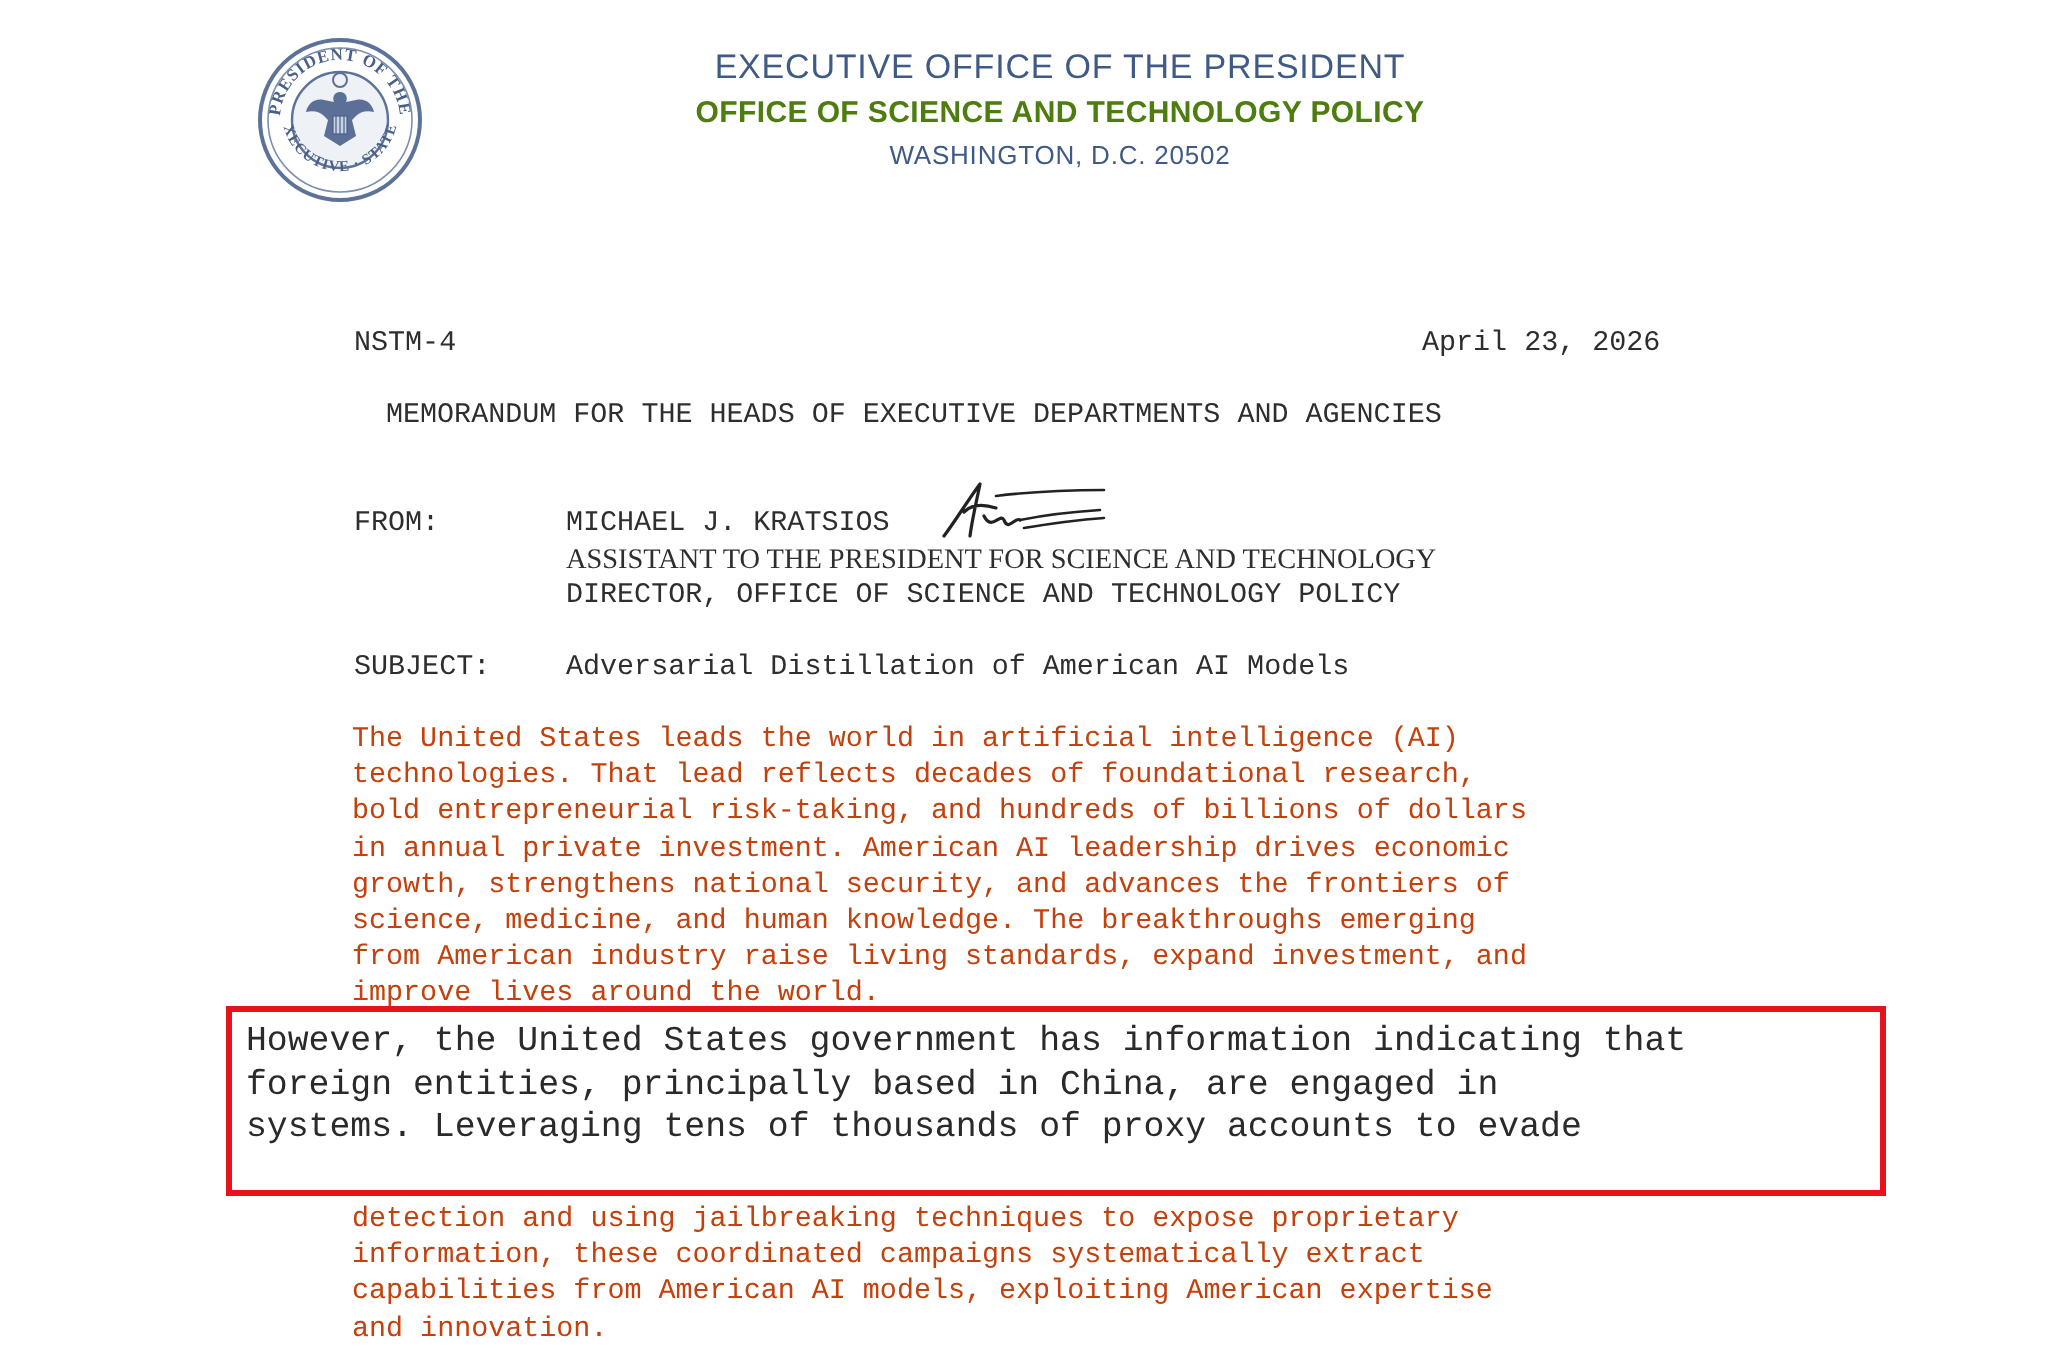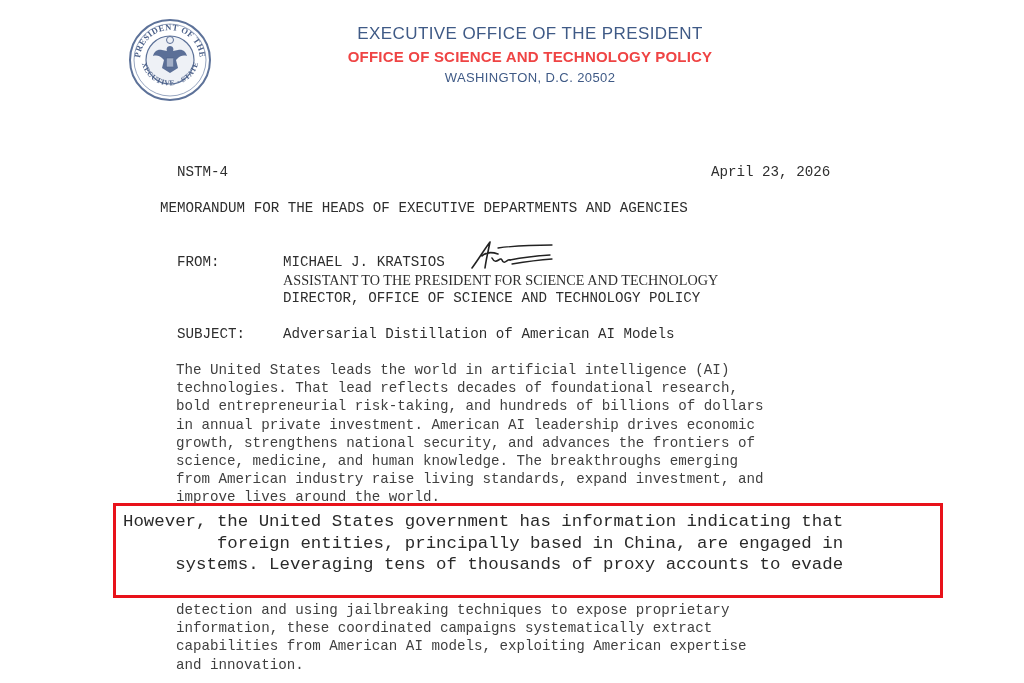--- a/index.html
+++ b/index.html
@@ -24,34 +24,34 @@
     }
     .letterhead {
       position: absolute;
       left: 300px;
       width: 460px;
       text-align: center;
       font-family: "Liberation Sans", "DejaVu Sans", sans-serif;
       color: #3f5a86;
     }
     .lh1 { top: 24px; font-size: 17px; letter-spacing: 0.4px; }
-    .lh2 { top: 48px; font-size: 15px; font-weight: bold; letter-spacing: 0.2px; color: #ef4444; }
+    .lh2 { top: 48px; font-size: 15px; font-weight: bold; letter-spacing: 0.2px; color: #4d7c0f; }
     .lh3 { top: 70px; font-size: 13px; letter-spacing: 0.4px; }
 
     .mono {
       position: absolute;
       font-family: "Liberation Mono", "DejaVu Sans Mono", monospace;
       font-size: 14.2px;
       line-height: 18px;
       white-space: pre;
       color: #2e2e2e;
     }
     .memo-id { left: 177px; top: 163px; text-align: right; }
     .memo-date { left: 711px; top: 163px; }
-    .memo-for { left: 160px; top: 199px; }
+    .memo-for { left: 193px; top: 199px; }
 
     .from-label { left: 177px; top: 253px; }
     .from-name { left: 283px; top: 253px; }
     .from-title1 { left: 283px; top: 271px; font-family: Liberation Serif, serif; }
     .from-title2 { left: 283px; top: 289px; }
     .signature {
       position: absolute;
       left: 468px;
       top: 238px;
       width: 88px;
@@ -60,42 +60,41 @@
 
     .subject-label { left: 177px; top: 325px; }
     .subject-text { left: 283px; top: 325px; }
 
     .para {
       position: absolute;
       left: 176px;
       font-family: "Liberation Mono", "DejaVu Sans Mono", monospace;
       font-size: 14.2px;
       line-height: 18.2px;
-      color: #404040;
+      color: #c2410c;
     }
     .para .line { display: block; white-space: pre; }
     .para1-clip {
       position: absolute;
       left: 170px;
       top: 355px;
       width: 700px;
       height: 148px;
       overflow: hidden;
     }
     .para1-clip .para { left: 6px; top: 6px; }
 
     .highlight-box {
       position: absolute;
       left: 113px;
       top: 503px;
       width: 824px;
       height: 89px;
       border: 3px solid #e8121a;
       background: #ffffff;
-      text-align: right;
     }
     .highlight-text {
       position: absolute;
       left: 7px;
       top: 5px;
       font-family: "Liberation Mono", "DejaVu Sans Mono", monospace;
       font-size: 17.4px;
       line-height: 21.5px;
       color: #2a2a2a;
     }

